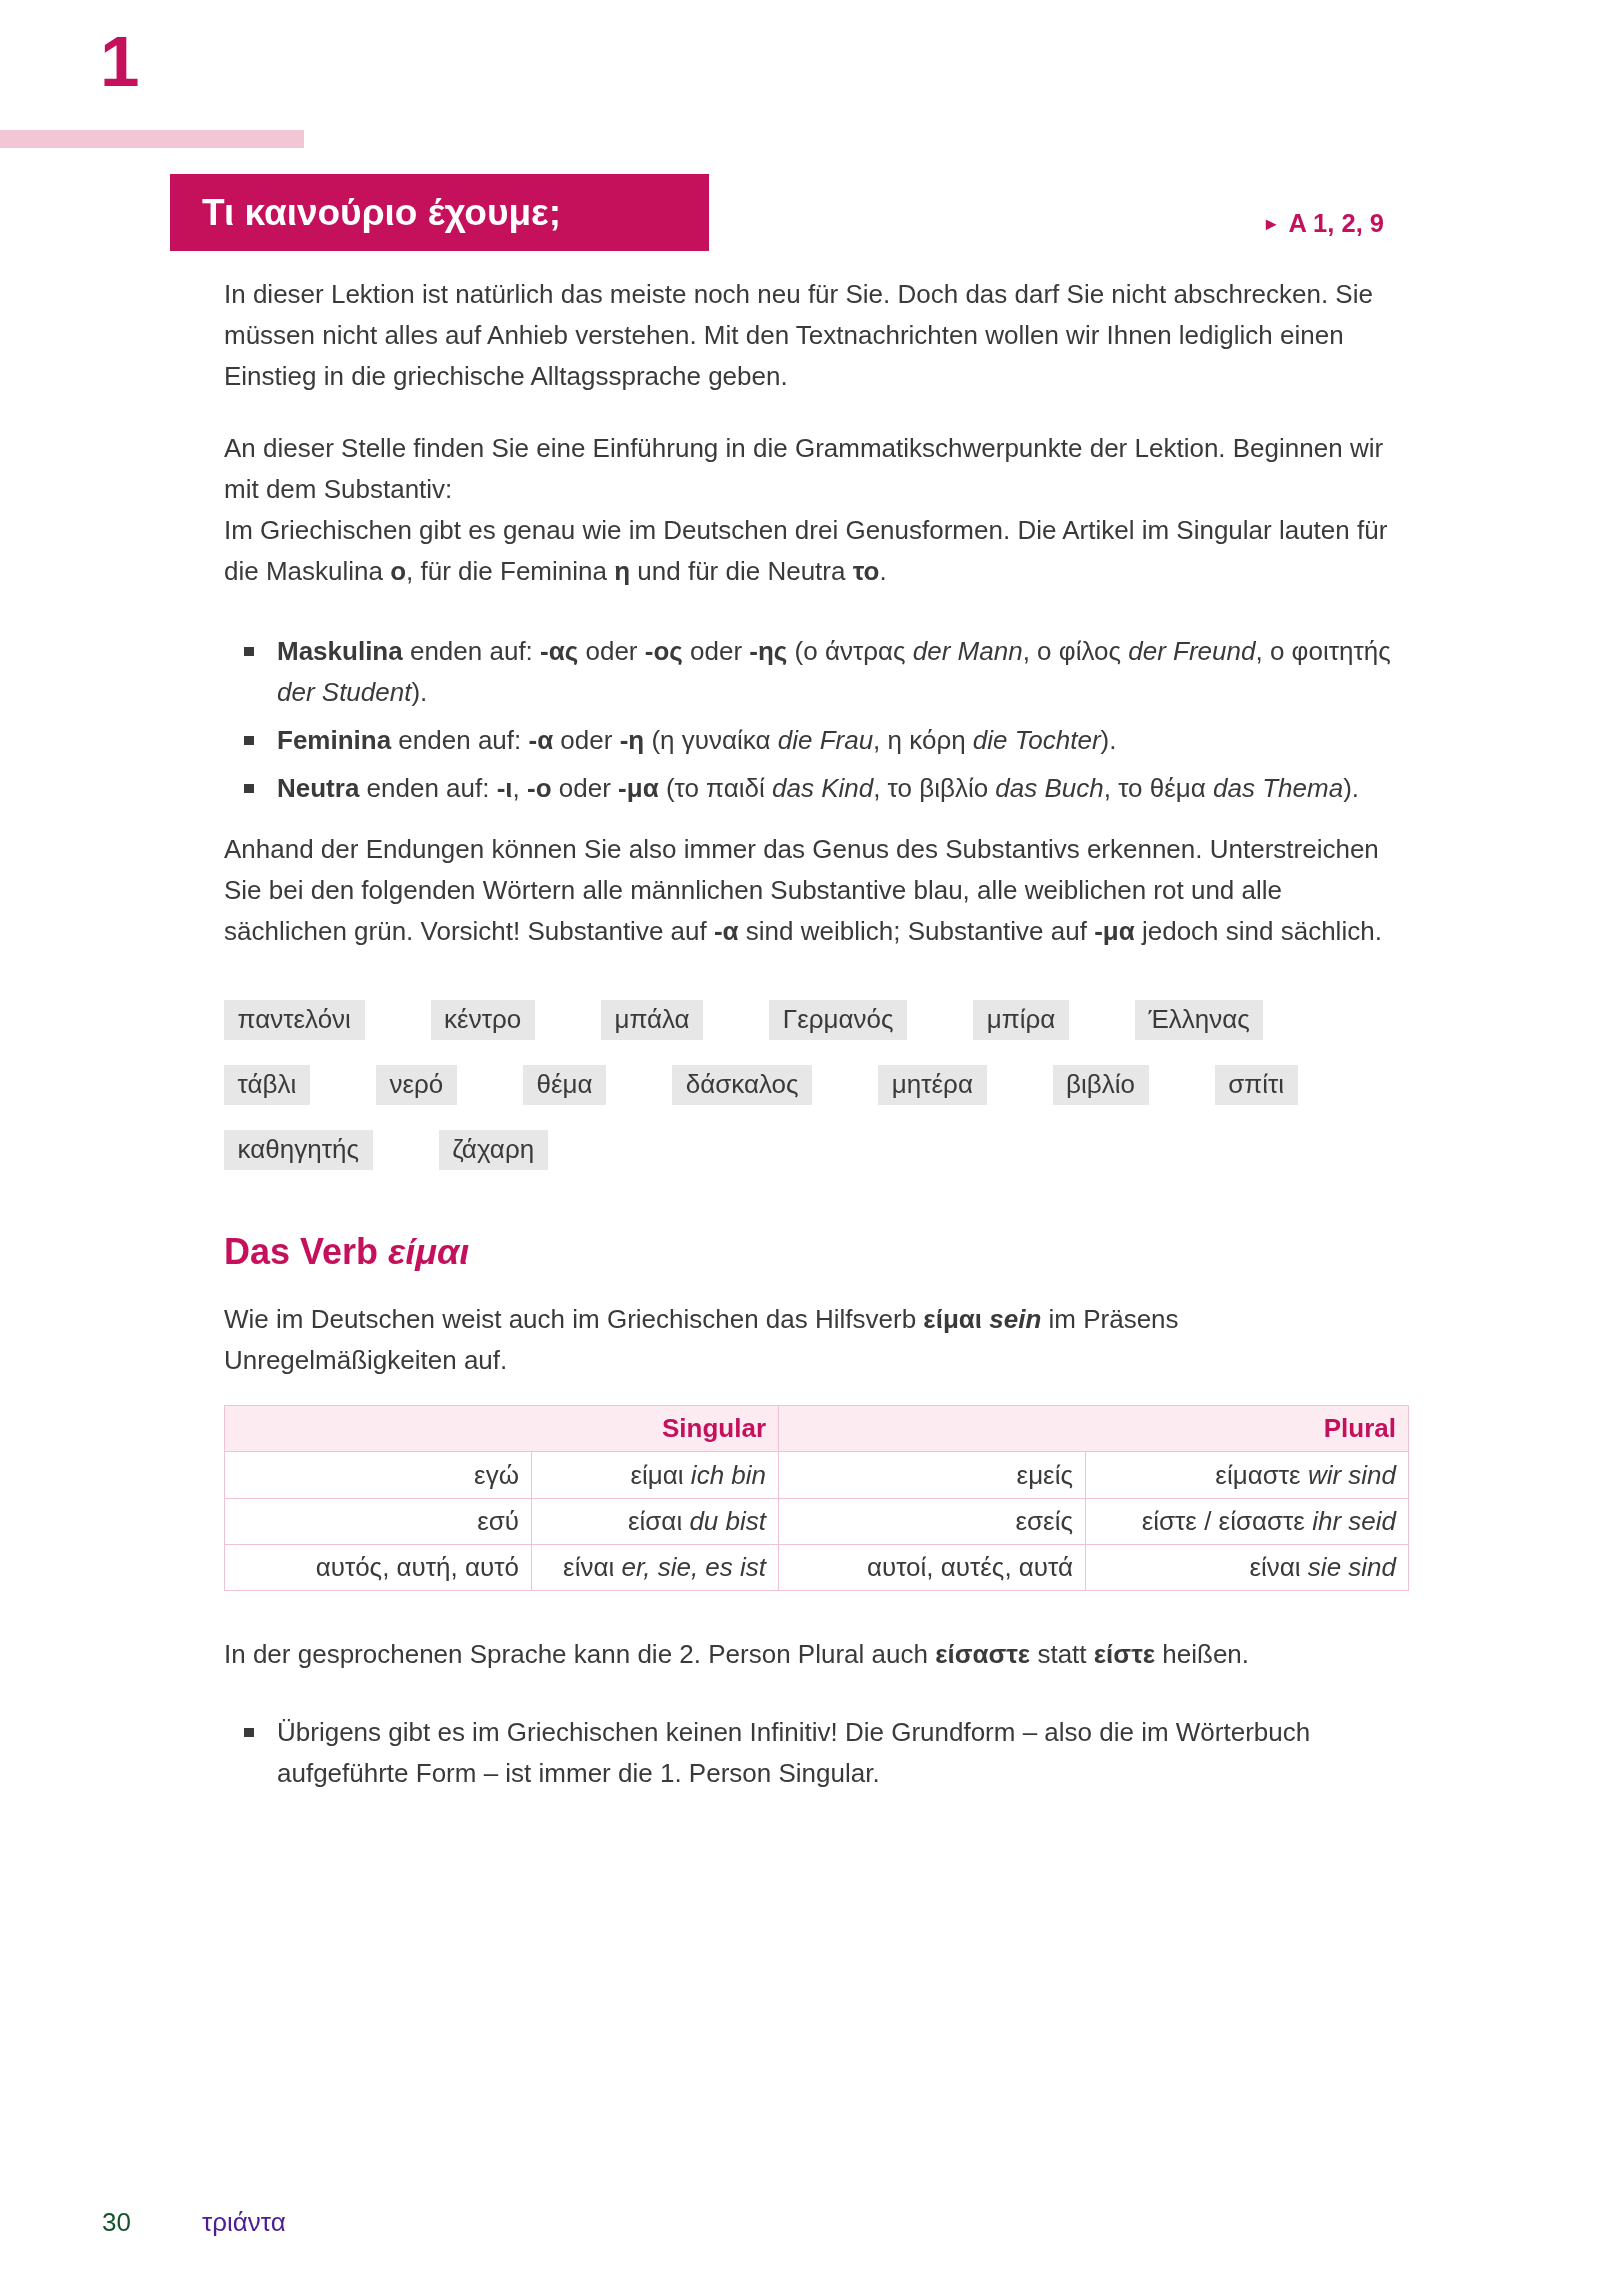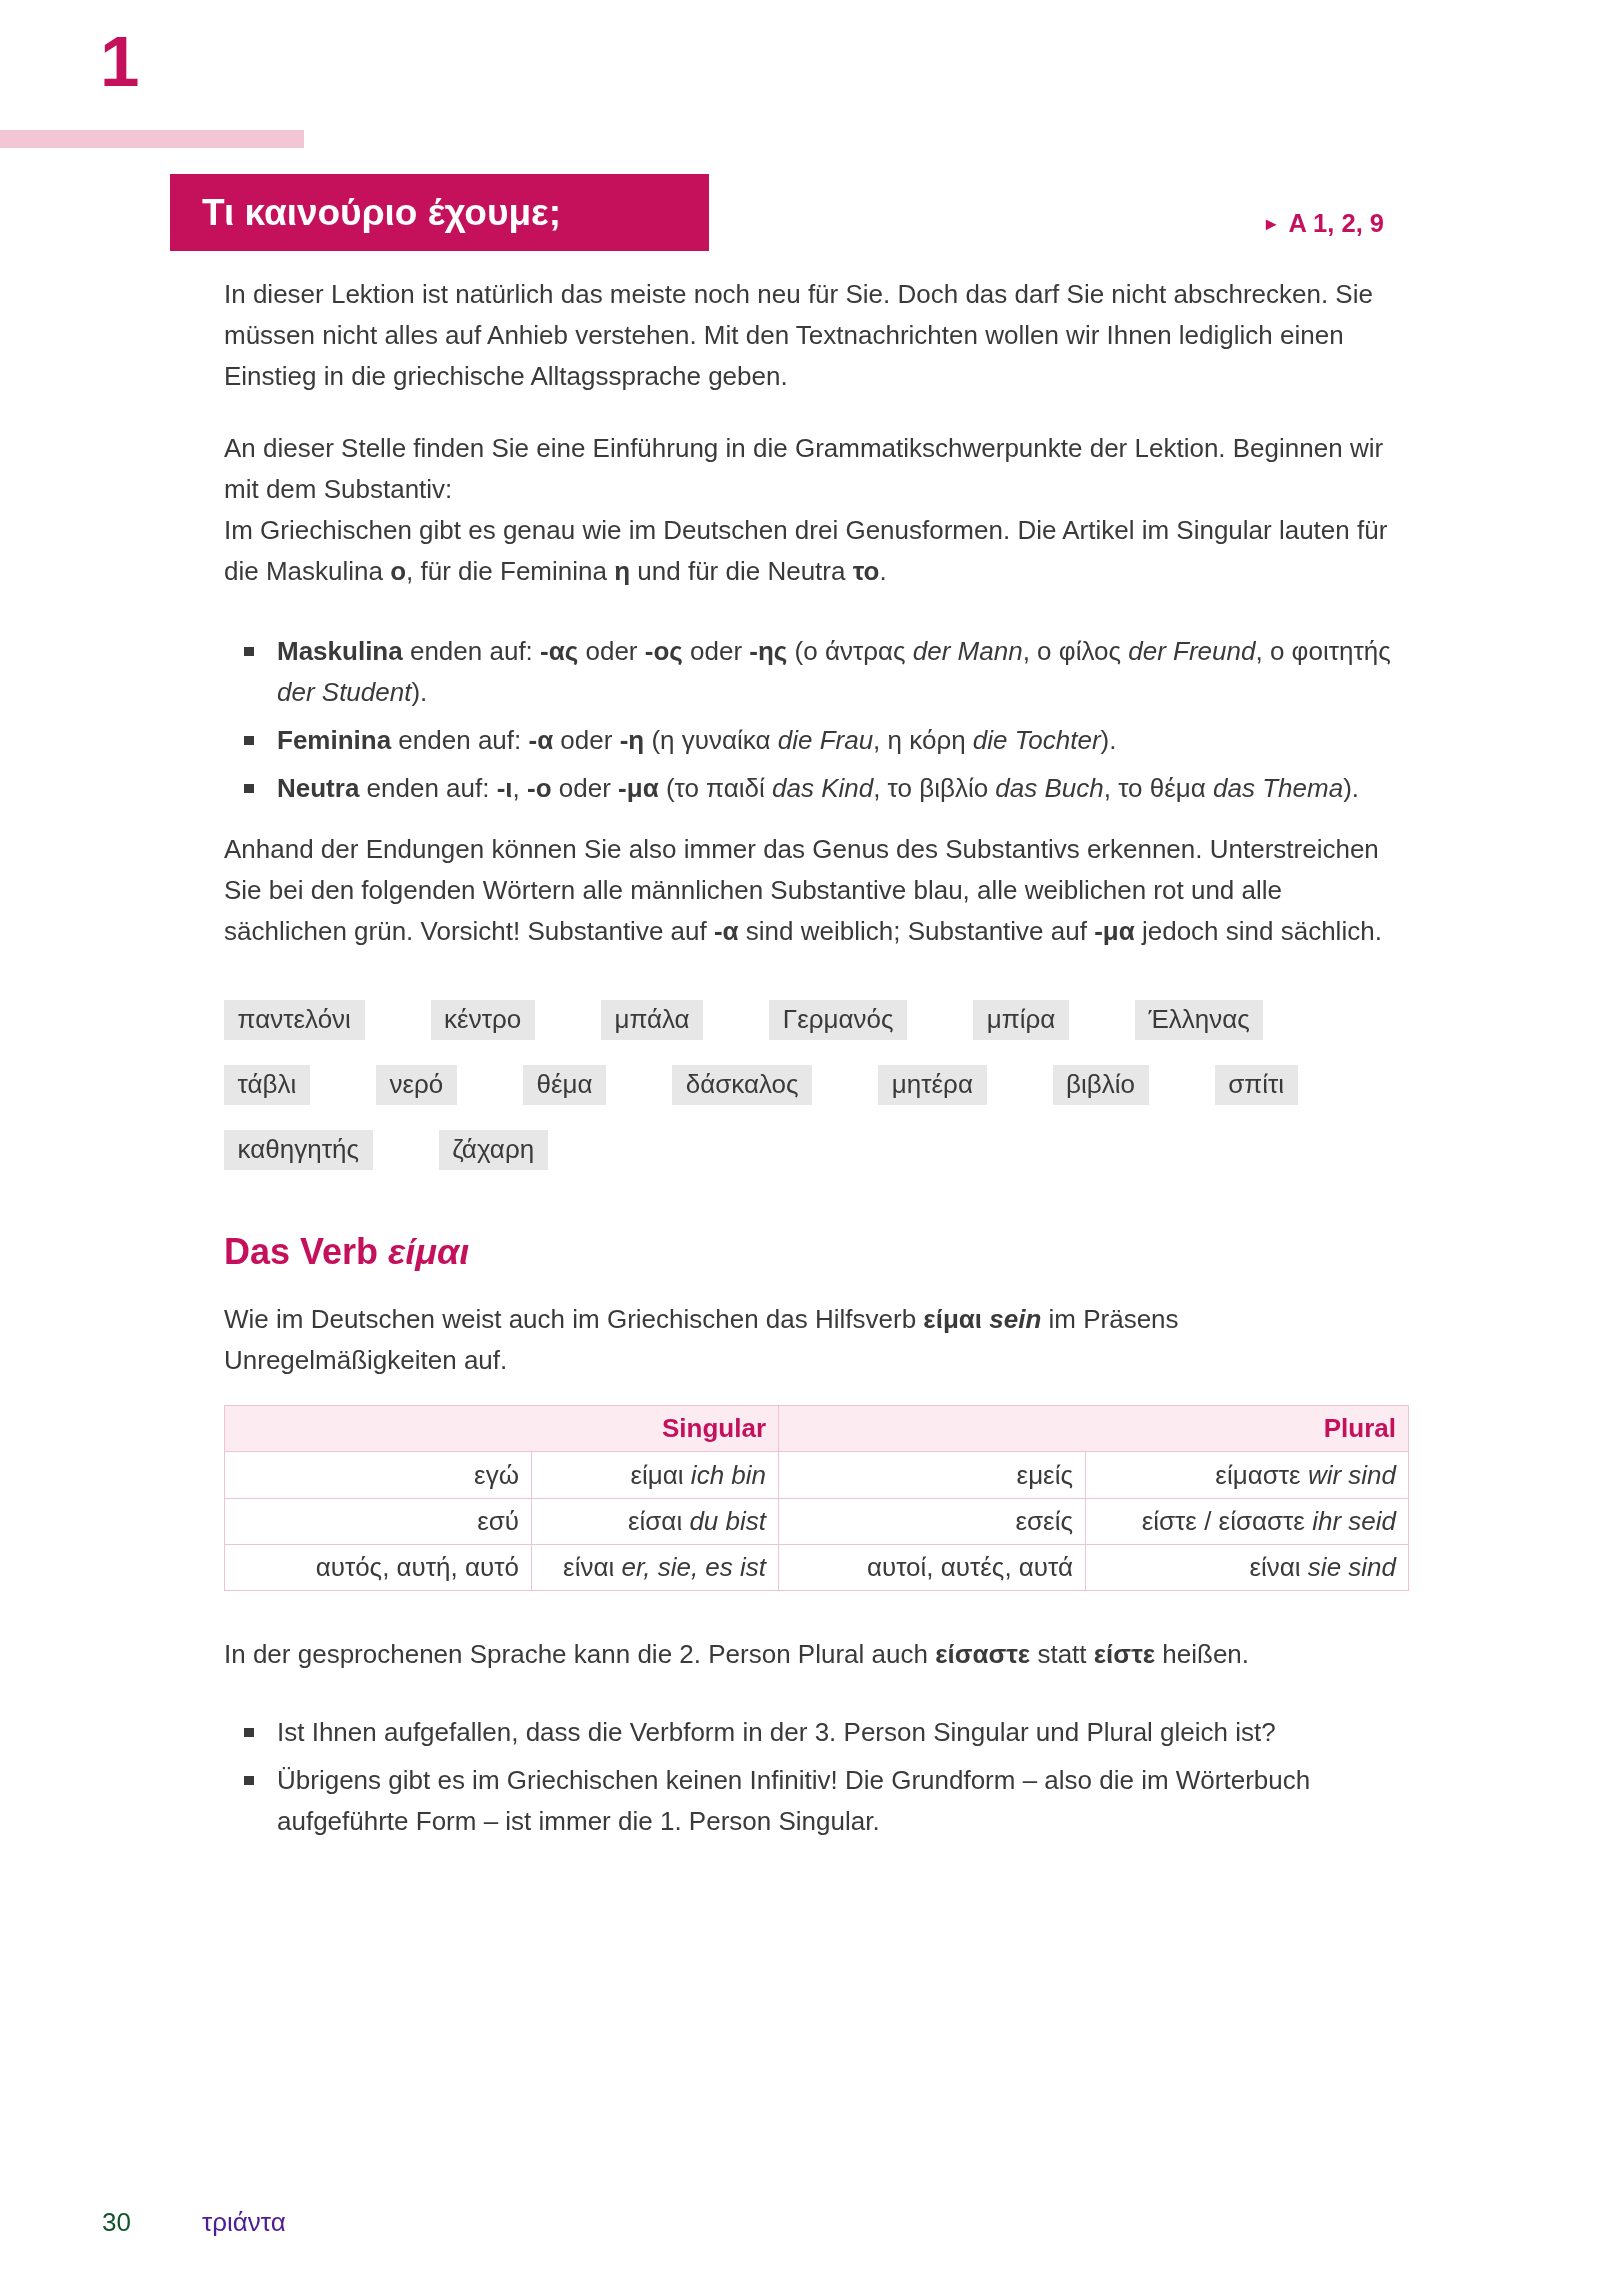--- a/index.html
+++ b/index.html
@@ -269,24 +269,20 @@
           <td><span>είναι </span><span class="st-i">sie sind</span></td>
         </tr>
       </tbody>
     </table>
 
     <div class="note"><span>In der gesprochenen Sprache kann die 2. Person Plural auch </span><span class="st-b">είσαστε</span><span> statt </span><span class="st-b">είστε</span><span> heißen.</span></div>
 
     <ul class="sq-list">
       <li>
         <span class="sq"></span>
-        <span><span>Ist Ihnen aufgefallen, dass die Verbform in der 3. Person Singular und Plural gleich ist?</span></span>
-      </li>
-      <li>
-        <span class="sq"></span>
         <span><span>Übrigens gibt es im Griechischen keinen Infinitiv! Die Grundform – also die im Wörterbuch aufgeführte Form – ist immer die 1. Person Singular.</span></span>
       </li>
     </ul>
 
   </div>
 
   <div class="pagenum">30</div>
   <div class="pageword">τριάντα</div>
 
 </div>

